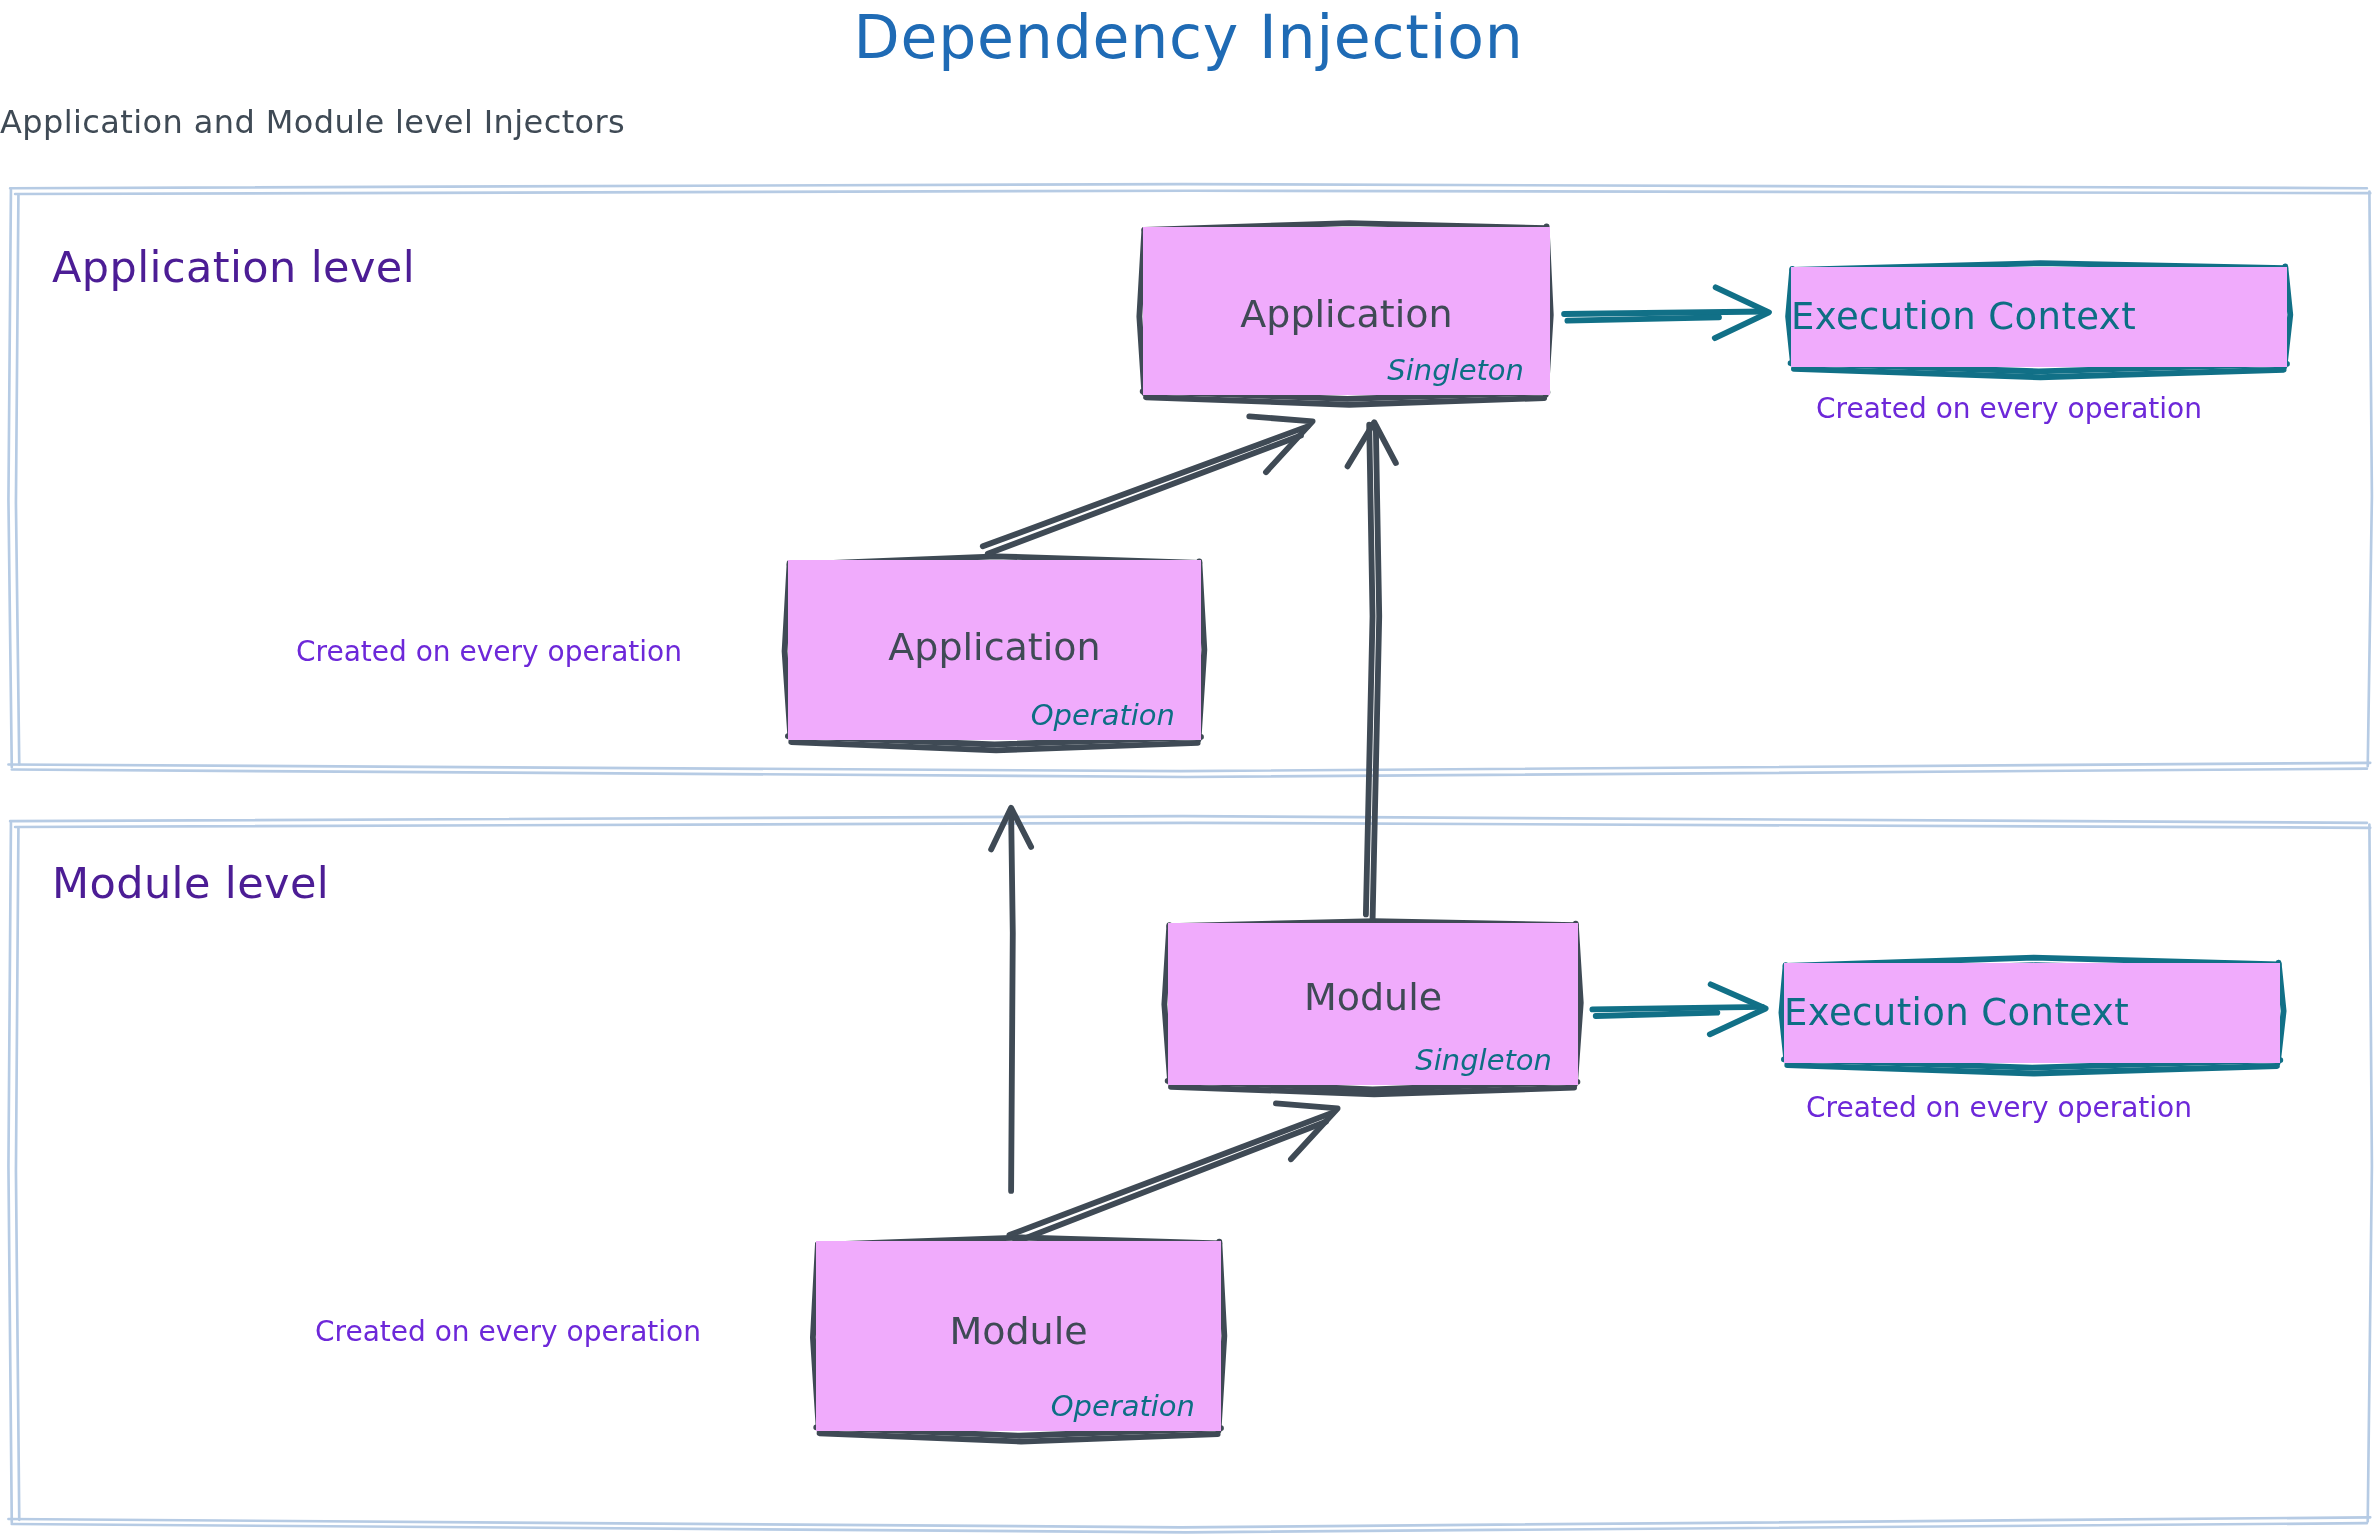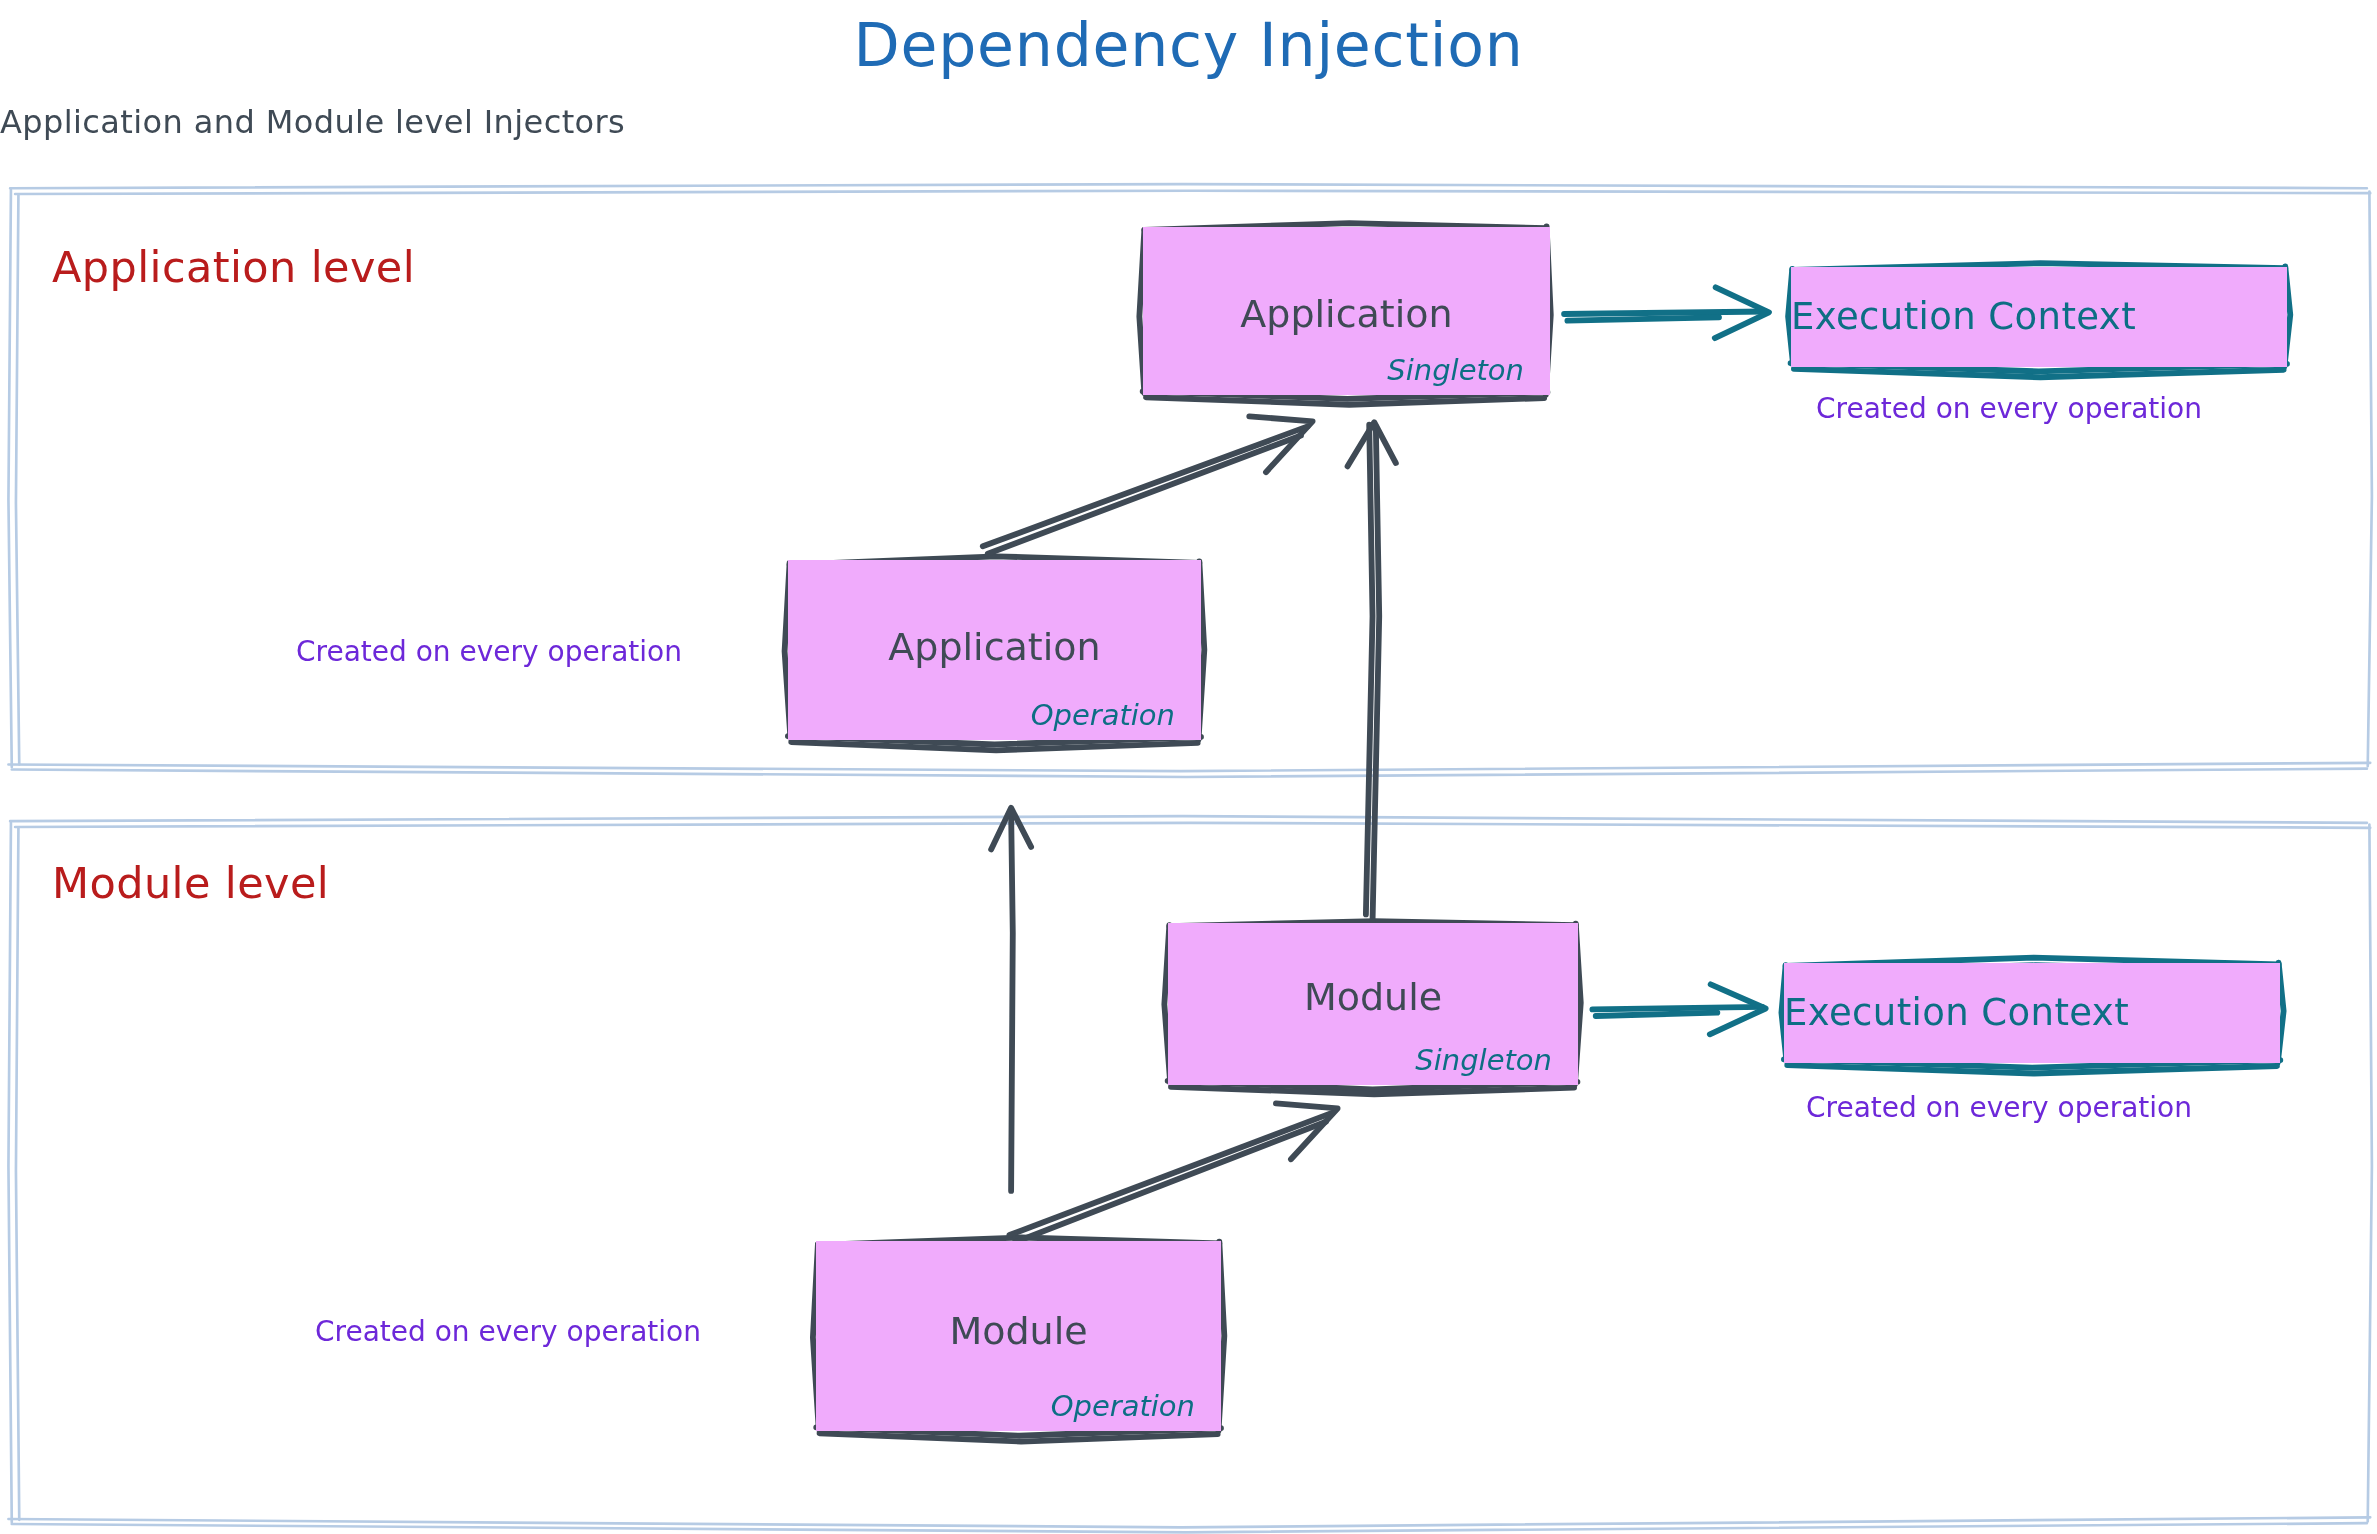--- a/index.html
+++ b/index.html
@@ -8,32 +8,32 @@
     font-family:"DejaVu Sans", sans-serif;
     -webkit-font-smoothing:antialiased;
   }
   .stage{position:absolute;left:0;top:0;width:2377px;height:1534px;}
   svg.layer{position:absolute;left:0;top:0;width:2377px;height:1534px;pointer-events:none;}
 
   
   .txt{position:absolute;white-space:nowrap;}
 
   #title{
-    left:0;top:10px;width:2377px;text-align:center;
+    left:0;top:2px;width:2377px;text-align:center;
     font-size:60px;font-weight:400;color:#1f6bb5;
     font-family:"DejaVu Sans", sans-serif;
     letter-spacing:0.8px;
   }
   #subtitle{
     left:0;top:103px;width:2377px;text-align:left;
     font-size:32px;color:#3f4a55;letter-spacing:0.4px;
   }
 
   .level-label{
-    font-size:43px;color:#b91c1c;letter-spacing:0.4px;
+    font-size:43px;color:#4c1d95;letter-spacing:0.4px;
   }
   #app-level-label{left:52px;top:242px;}
   #mod-level-label{left:52px;top:858px;text-align:right;}
 
   .box-title{
     position:absolute;width:100%;text-align:center;
     font-size:38px;color:#3f4a55;white-space:nowrap;
   }
   .box-scope{
     position:absolute;right:26px;bottom:8.3px;

